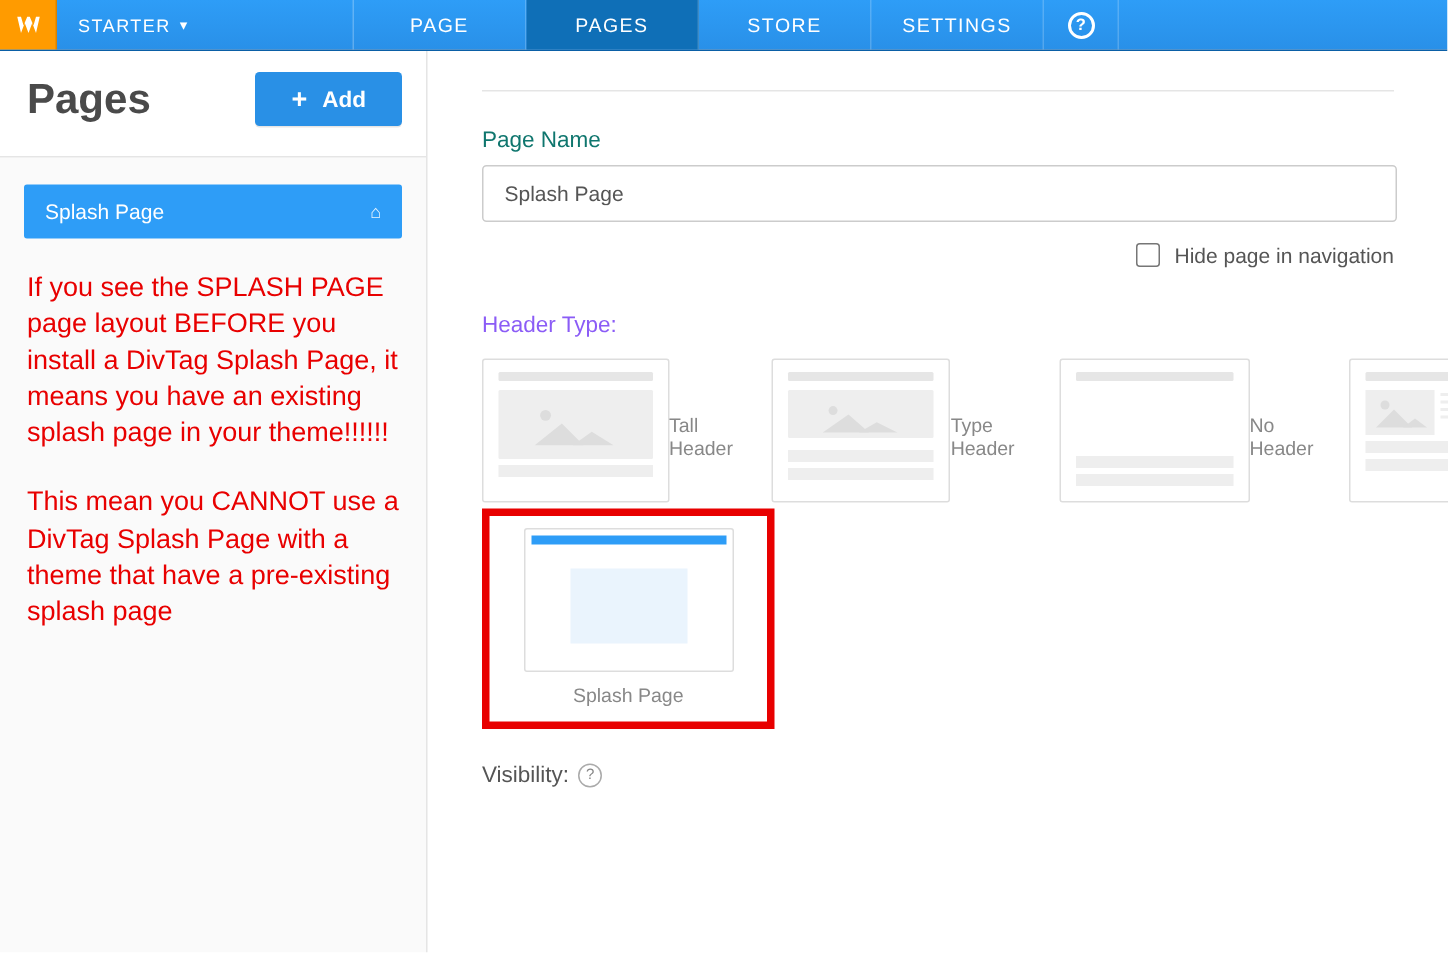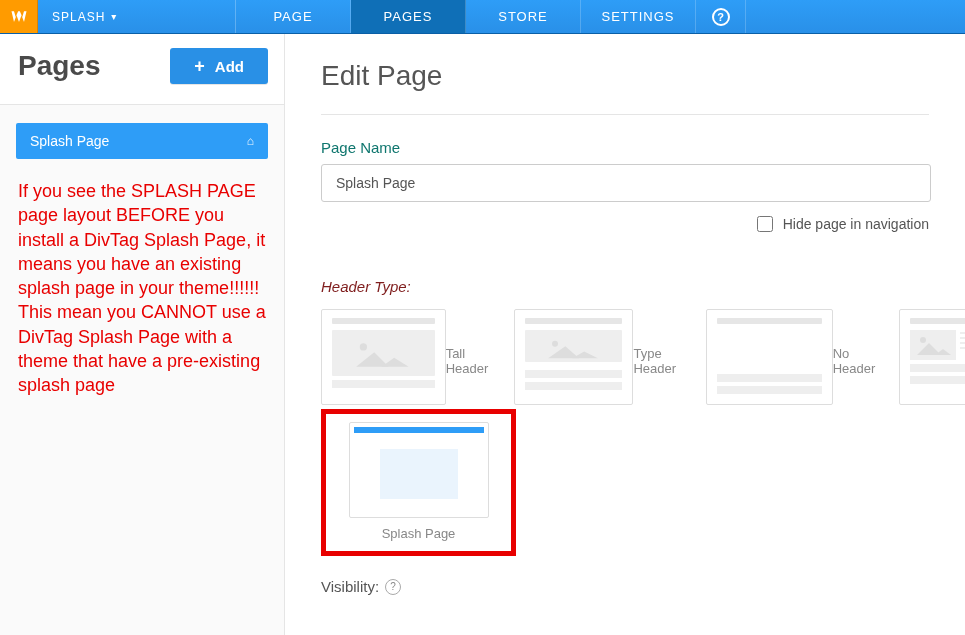--- a/index.html
+++ b/index.html
@@ -29,21 +29,21 @@
     
     
     .content { flex: 1; padding: 26px 36px; background: #fff; overflow: auto; }
     .content h1 { font-size: 28px; font-weight: 400; color: #555; margin-bottom: 22px; }
     .divider-line { border: none; border-top: 1px solid #e5e5e5; margin-bottom: 24px; }
     .field-label { font-size: 15px; color: #0f766e; margin-bottom: 8px; }
     .text-input { width: 610px; height: 38px; border: 1px solid #ccc; border-radius: 3px; padding: 0 14px; font-size: 14px; color: #555; outline: none; }
     .checkbox-row { margin-top: 14px; display: flex; align-items: center; justify-content: flex-end; }
     .checkbox-row input { width: 16px; height: 16px; margin-right: 10px; }
     .checkbox-row label { font-size: 14px; color: #555; }
-    .section-label { font-size: 15px; color: #7f1d1d; margin-top: 46px; margin-bottom: 14px; font-style: italic; }
+    .section-label { font-size: 15px; color: #8b5cf6; margin-top: 30px; margin-bottom: 14px; }
     
     .thumbs { display: flex; gap: 10px; }
     .thumb-wrap { display: flex; flex-direction: row; align-items: center; }
     .thumb { width: 140px; height: 96px; border: 1px solid #ddd; border-radius: 2px; background: #fff; padding: 4px; cursor: pointer; }
     .thumb-label { font-size: 13px; color: #888; margin-top: 8px; }
     
     .highlight-box { position: relative; border: 5px solid #e80000; padding: 8px 10px 10px 10px; margin-top: 4px; width: 195px; display: inline-flex; flex-direction: column; align-items: center; }
     .highlight-box .thumb { width: 140px; height: 96px; }
     
     .vis-row { margin-top: 22px; display: flex; align-items: center; font-size: 15px; color: #555; }
@@ -66,21 +66,21 @@
 </head>
 <body>
 
 <div class="topbar">
   <div class="logo-cell">
     <svg viewBox="0 0 24 24">
         <path fill="#fff" d="M3 5 L6 18 L9 10 L12 18 L15 10 L18 18 L21 5 L18 5 L16 12 L13 5 L11 5 L8 12 L6 5 Z"></path>
       </svg>
   </div>
   <div class="plan-cell">
-    <span>SPLASH</span>
+    <span>STARTER</span>
     <span class="chev">▾</span>
   </div>
   <div class="nav-tab">
       <span>PAGE</span>
     </div>
   <div class="nav-tab active">
       <span>PAGES</span>
     </div>
   <div class="nav-tab">
       <span>STORE</span>
@@ -101,26 +101,25 @@
         <span class="plus">+</span>
         <span>Add</span>
       </button>
     </div>
     <div class="page-item">
       <span>Splash Page</span>
       <span class="home-icon">⌂</span>
     </div>
     <div class="annot">
       <p>If you see the SPLASH PAGE page layout BEFORE you install a DivTag Splash Page, it means you have an existing splash page in your theme!!!!!!</p>
-      <p style="">This mean you CANNOT use a DivTag Splash Page with a theme that have a pre-existing splash page</p>
+      <p style="margin-top:22px">This mean you CANNOT use a DivTag Splash Page with a theme that have a pre-existing splash page</p>
     </div>
   </div>
 
   <div class="content">
-    <h1>Edit Page</h1>
     <hr class="divider-line">
 
     <div class="field-label">Page Name</div>
     <input class="text-input" type="text" value="Splash Page" style="">
 
     <div class="checkbox-row">
       <input type="checkbox" style="">
       <label>Hide page in navigation</label>
     </div>
 

